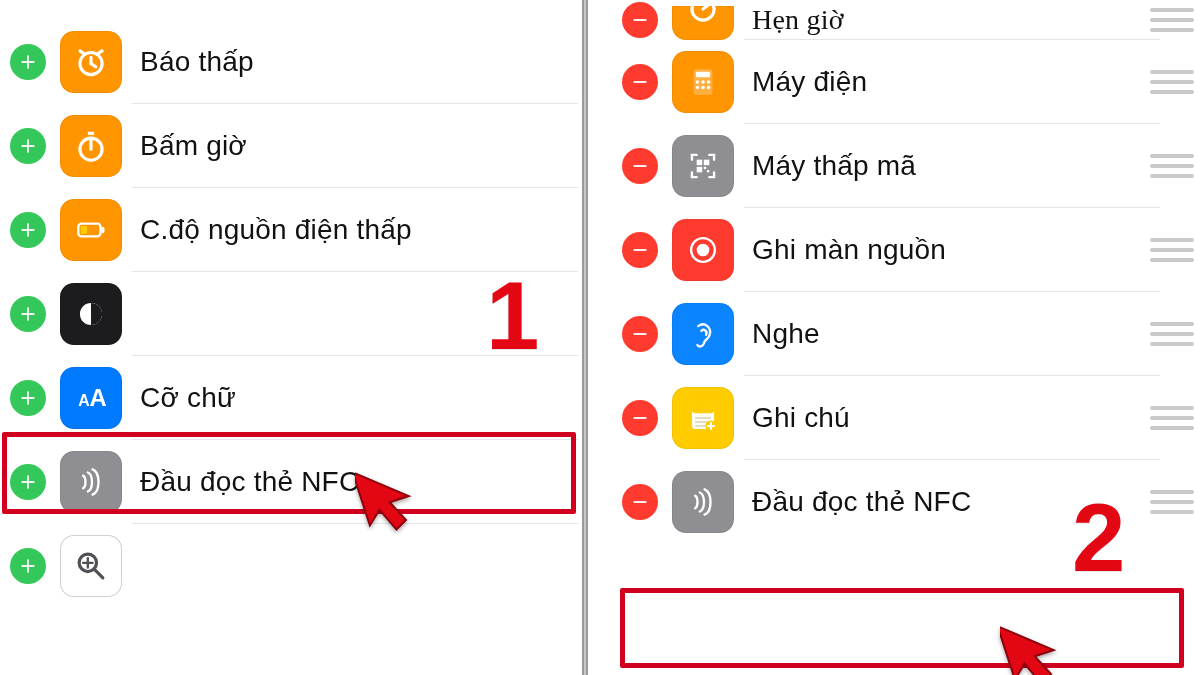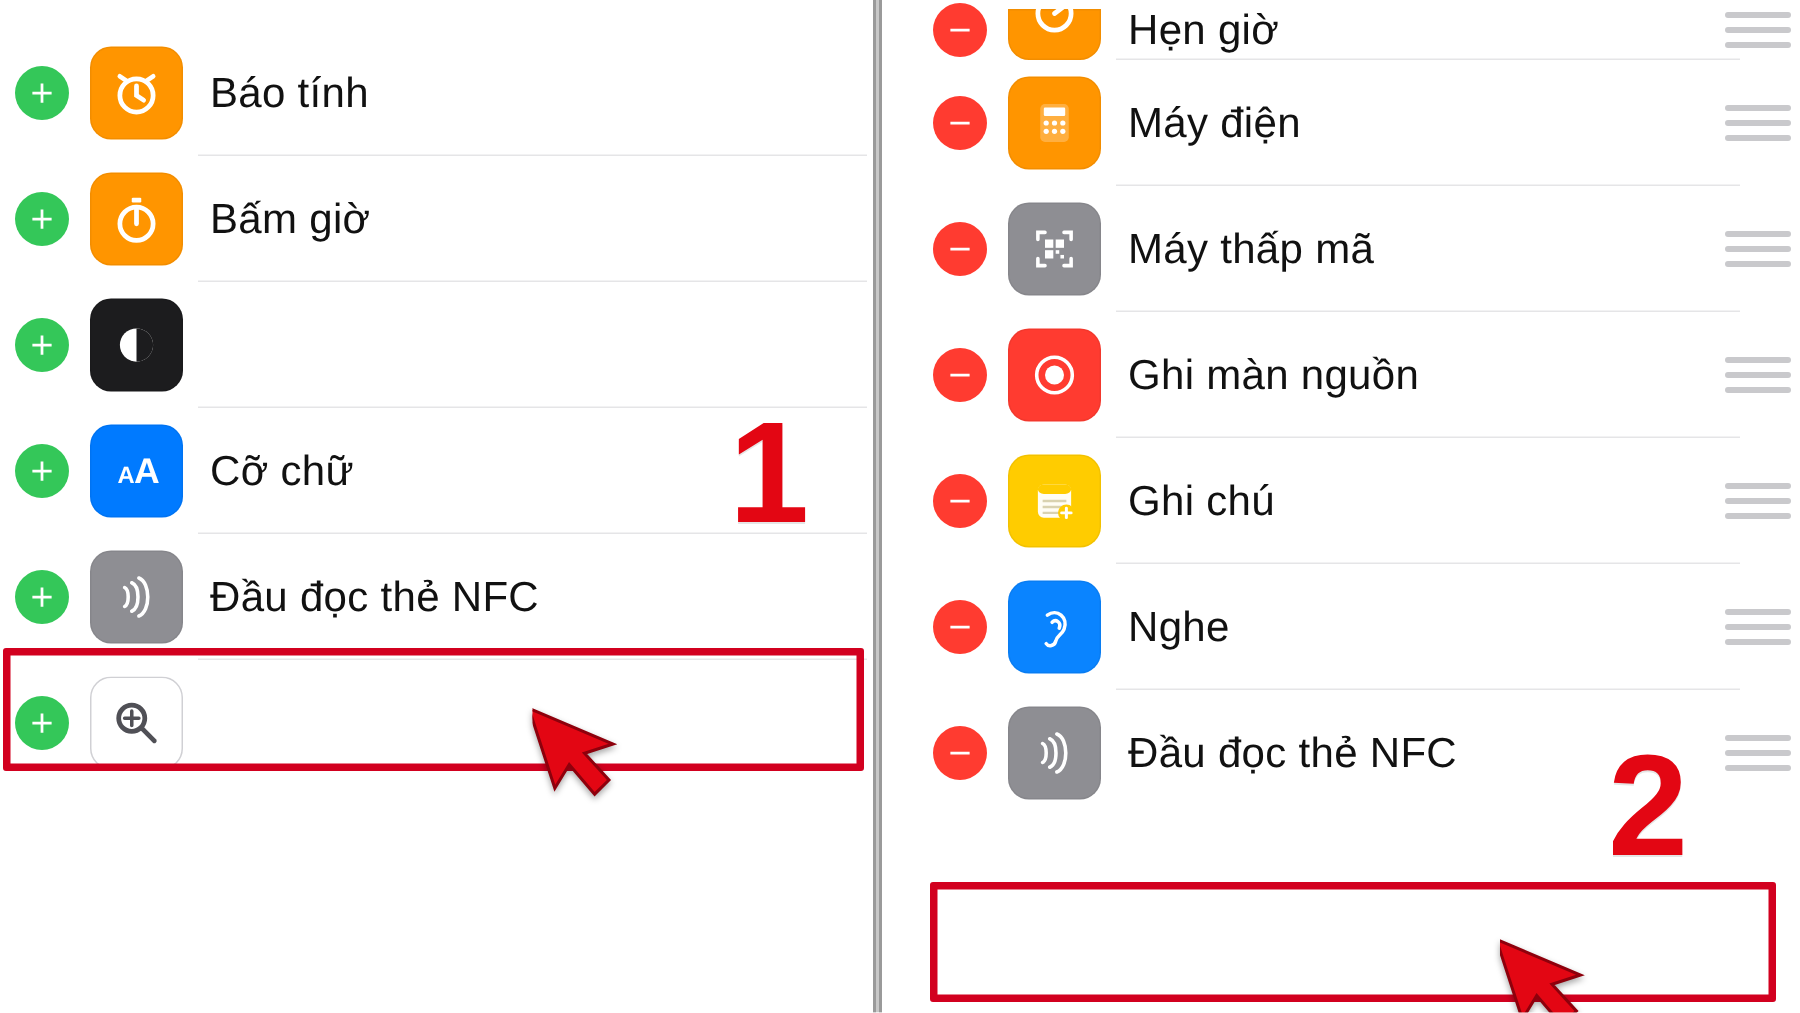--- a/index.html
+++ b/index.html
@@ -160,21 +160,21 @@
             <path fill="#fff" d="M5 11h14v2H5z"></path>
           </svg>
       </div>
       <div class="appicon bg-orange">
         <svg viewBox="0 0 48 48">
             <circle cx="24" cy="26" r="14" fill="none" stroke="#fff" stroke-width="4"></circle>
             <path d="M24 18v8l6 4" stroke="#fff" stroke-width="4" stroke-linecap="round" fill="none"></path>
             <path d="M10 10l6 4M38 10l-6 4" stroke="#fff" stroke-width="4" stroke-linecap="round"></path>
           </svg>
       </div>
-      <div class="label">Báo tính</div>
+      <div class="label">Báo thấp</div>
       <div class="sep"></div>
     </div>
 
     <div class="row">
       <div class="ctrl add">
         <svg viewBox="0 0 24 24">
             <path fill="#fff" d="M11 5h2v14h-2z"></path>
             <path fill="#fff" d="M5 11h14v2H5z"></path>
           </svg>
       </div>
@@ -182,20 +182,37 @@
         <svg viewBox="0 0 48 48">
             <circle cx="24" cy="28" r="14" fill="none" stroke="#fff" stroke-width="4"></circle>
             <path d="M24 28V16" stroke="#fff" stroke-width="4" stroke-linecap="round"></path>
             <rect x="20" y="6" width="8" height="4" rx="1" fill="#fff"></rect>
           </svg>
       </div>
       <div class="label">Bấm giờ</div>
       <div class="sep"></div>
     </div>
 
+    <div class="row">
+      <div class="ctrl add">
+        <svg viewBox="0 0 24 24">
+            <path fill="#fff" d="M11 5h2v14h-2z"></path>
+            <path fill="#fff" d="M5 11h14v2H5z"></path>
+          </svg>
+      </div>
+      <div class="appicon bg-orange">
+        <svg viewBox="0 0 48 48">
+            <rect x="8" y="16" width="28" height="16" rx="4" fill="none" stroke="#fff" stroke-width="3"></rect>
+            <rect x="37" y="20" width="4" height="8" rx="2" fill="#fff"></rect>
+            <rect x="11" y="19" width="8" height="10" rx="1" fill="#ffcc00"></rect>
+          </svg>
+      </div>
+      <div class="label">C.độ nguồn điện thấp</div>
+      <div class="sep"></div>
+    </div>
 
     <div class="row">
       <div class="ctrl add">
         <svg viewBox="0 0 24 24">
             <path fill="#fff" d="M11 5h2v14h-2z"></path>
             <path fill="#fff" d="M5 11h14v2H5z"></path>
           </svg>
       </div>
       <div class="appicon bg-darkmode">
         <svg viewBox="0 0 48 48">
@@ -254,21 +271,21 @@
             <path d="M20 14v12M14 20h12" stroke="#505056" stroke-width="3" stroke-linecap="round"></path>
           </svg>
       </div>
     </div>
   </div>
 
   <div class="vdiv"></div>
 
   <div class="panel right">
 
-    <div class="row cut" style="align-items:flex-end;">
+    <div class="row cut" style="align-items:flex-end;font-family:Liberation Serif, serif;">
       <div class="ctrl rm" style="margin-bottom:2px;">
         <svg viewBox="0 0 24 24">
             <path fill="#fff" d="M5 11h14v2H5z"></path>
           </svg>
       </div>
       <div class="appicon bg-orange" style="height:34px;border-radius:0 0 14px 14px;">
         <svg viewBox="0 0 48 48" style="margin-top:-28px">
             <circle cx="24" cy="24" r="14" fill="none" stroke="#fff" stroke-width="4"></circle>
             <path d="M24 24l8-6" stroke="#fff" stroke-width="4" stroke-linecap="round"></path>
           </svg>
@@ -357,51 +374,51 @@
         </div>
       <div class="sep"></div>
     </div>
 
     <div class="row">
       <div class="ctrl rm">
         <svg viewBox="0 0 24 24">
             <path fill="#fff" d="M5 11h14v2H5z"></path>
           </svg>
       </div>
+      <div class="appicon bg-blue2">
+        <svg viewBox="0 0 48 48">
+            <path d="M18 14c8-6 18 2 14 12-2 5-6 5-7 10-1 4-6 5-8 2" fill="none" stroke="#fff" stroke-width="3" stroke-linecap="round"></path>
+            <path d="M22 20c3-3 8 0 6 5" fill="none" stroke="#fff" stroke-width="3" stroke-linecap="round"></path>
+          </svg>
+      </div>
+      <div class="label">Nghe</div>
+      <div class="grip">
+          <span></span>
+          <span></span>
+          <span></span>
+        </div>
+      <div class="sep"></div>
+    </div>
+
+    <div class="row">
+      <div class="ctrl rm">
+        <svg viewBox="0 0 24 24">
+            <path fill="#fff" d="M5 11h14v2H5z"></path>
+          </svg>
+      </div>
       <div class="appicon bg-yellow">
         <svg viewBox="0 0 48 48">
             <rect x="10" y="10" width="28" height="28" rx="5" fill="#fffdf4"></rect>
             <rect x="10" y="10" width="28" height="8" rx="5" fill="#ffcc00"></rect>
             <path d="M14 24h20M14 29h20M14 34h14" stroke="#d9d2b0" stroke-width="2"></path>
             <circle cx="34" cy="34" r="7" fill="#ffcc00"></circle>
             <path d="M34 30v8M30 34h8" stroke="#fff" stroke-width="2.5" stroke-linecap="round"></path>
           </svg>
       </div>
       <div class="label">Ghi chú</div>
-      <div class="grip">
-          <span></span>
-          <span></span>
-          <span></span>
-        </div>
-      <div class="sep"></div>
-    </div>
-
-    <div class="row">
-      <div class="ctrl rm">
-        <svg viewBox="0 0 24 24">
-            <path fill="#fff" d="M5 11h14v2H5z"></path>
-          </svg>
-      </div>
-      <div class="appicon bg-blue2">
-        <svg viewBox="0 0 48 48">
-            <path d="M18 14c8-6 18 2 14 12-2 5-6 5-7 10-1 4-6 5-8 2" fill="none" stroke="#fff" stroke-width="3" stroke-linecap="round"></path>
-            <path d="M22 20c3-3 8 0 6 5" fill="none" stroke="#fff" stroke-width="3" stroke-linecap="round"></path>
-          </svg>
-      </div>
-      <div class="label">Nghe</div>
       <div class="grip">
           <span></span>
           <span></span>
           <span></span>
         </div>
       <div class="sep"></div>
     </div>
 
     <div class="row">
       <div class="ctrl rm">

